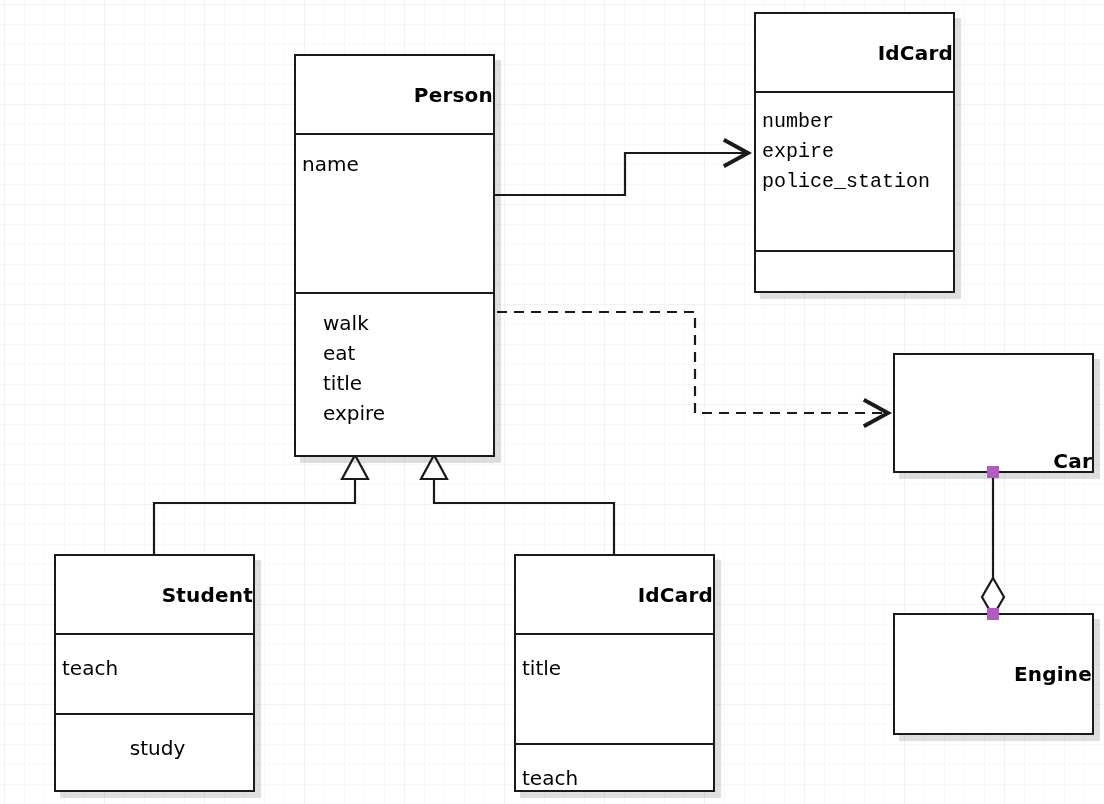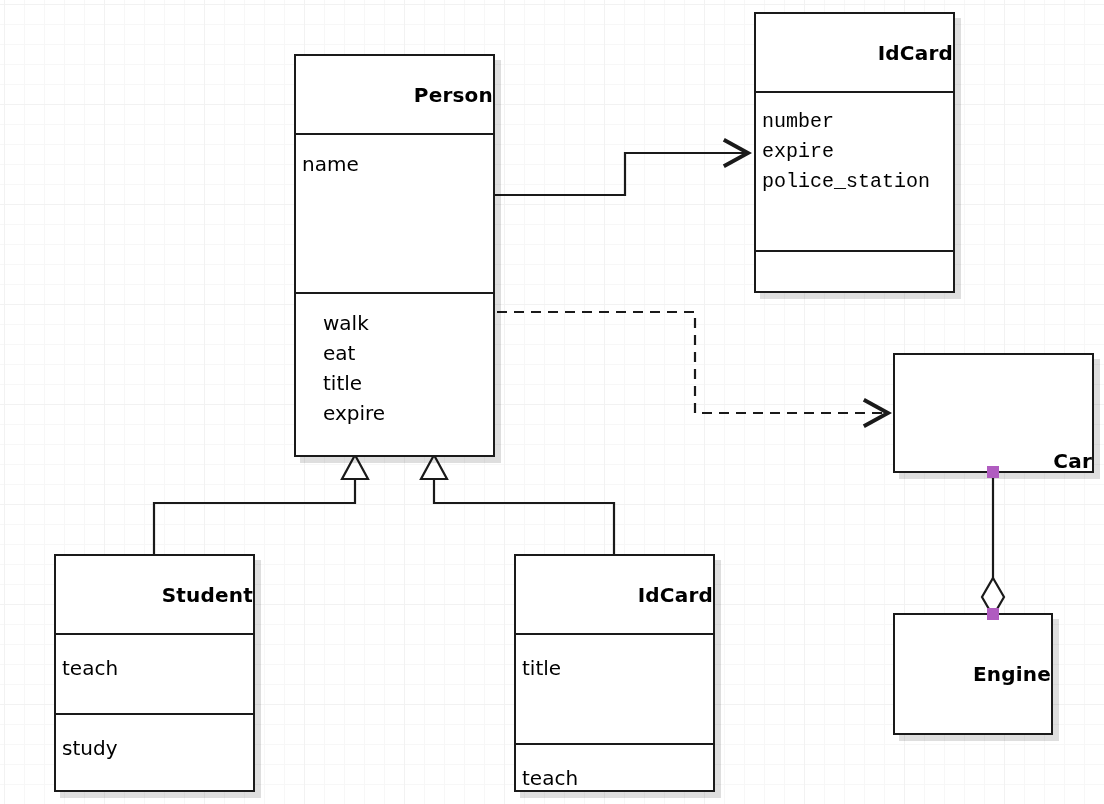--- a/index.html
+++ b/index.html
@@ -138,21 +138,21 @@
     <div class="uml-section uml-members" style="height:41px;"></div>
   </div>
 
   <div class="uml-class" style="left:54px; top:554px; width:201px; height:238px;">
     <div class="uml-section uml-title" style="height:77px;">
       <span>Student</span>
     </div>
     <div class="uml-section uml-members compact" style="height:80px;">
       <div class="uml-member">teach</div>
     </div>
-    <div class="uml-section uml-members compact" style="height:79px;">
+    <div class="uml-section uml-members compact" style="height:79px;text-align:center;">
       <div class="uml-member">study</div>
     </div>
   </div>
 
   <div class="uml-class" style="left:514px; top:554px; width:201px; height:238px;">
     <div class="uml-section uml-title" style="height:77px;">
       <span>IdCard</span>
     </div>
     <div class="uml-section uml-members compact" style="height:80px;">
       <div class="uml-member">title</div>
@@ -161,21 +161,21 @@
       <div class="uml-member">teach</div>
     </div>
   </div>
 
   <div class="uml-class" style="left:893px; top:353px; width:201px; height:120px;">
     <div class="uml-section uml-title" style="height:116px;margin-top:48px;">
       <span>Car</span>
     </div>
   </div>
 
-  <div class="uml-class" style="left:893px; top:613px; width:160px; height:122px;">
+  <div class="uml-class" style="left:893px; top:613px; width:201px; height:122px;">
     <div class="uml-section uml-title" style="height:118px;">
       <span>Engine</span>
     </div>
   </div>
 
   <div class="handle" style="left: 987px; top: 466px; background: rgb(176, 92, 192);"></div>
   <div class="handle" style="left: 987px; top: 608px; background: rgb(176, 92, 192);"></div>
 
 </div>
 

